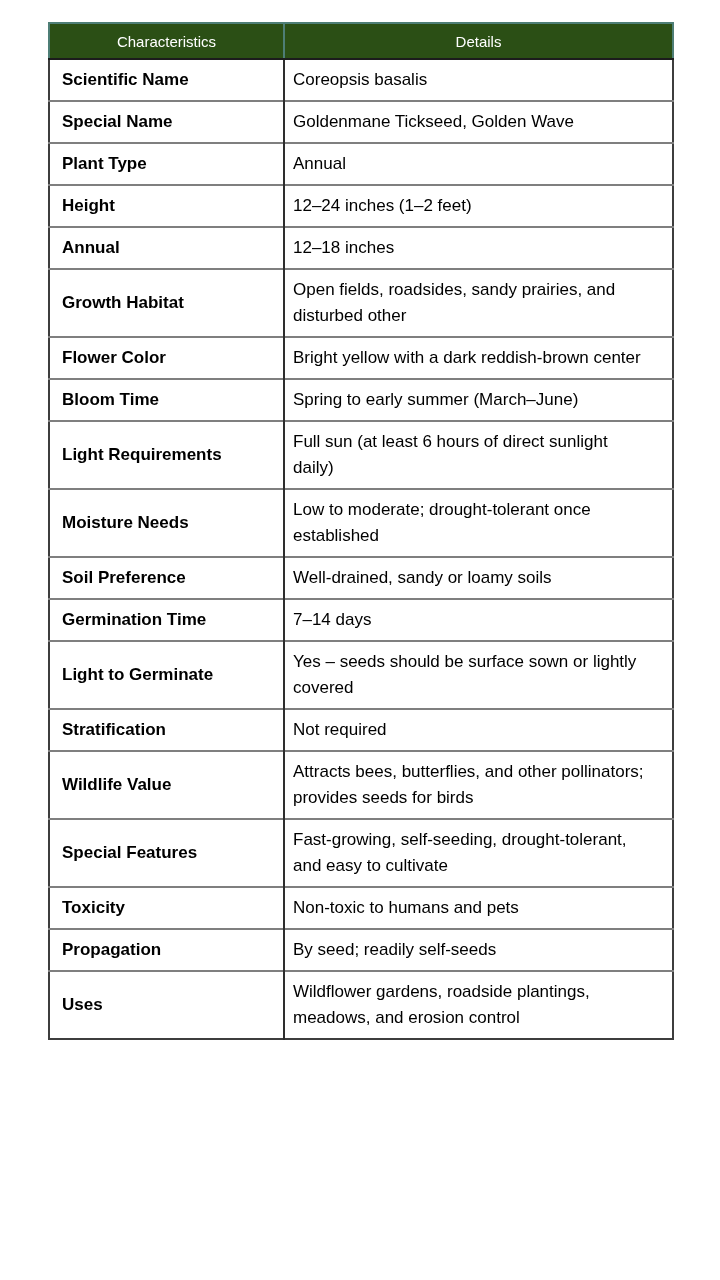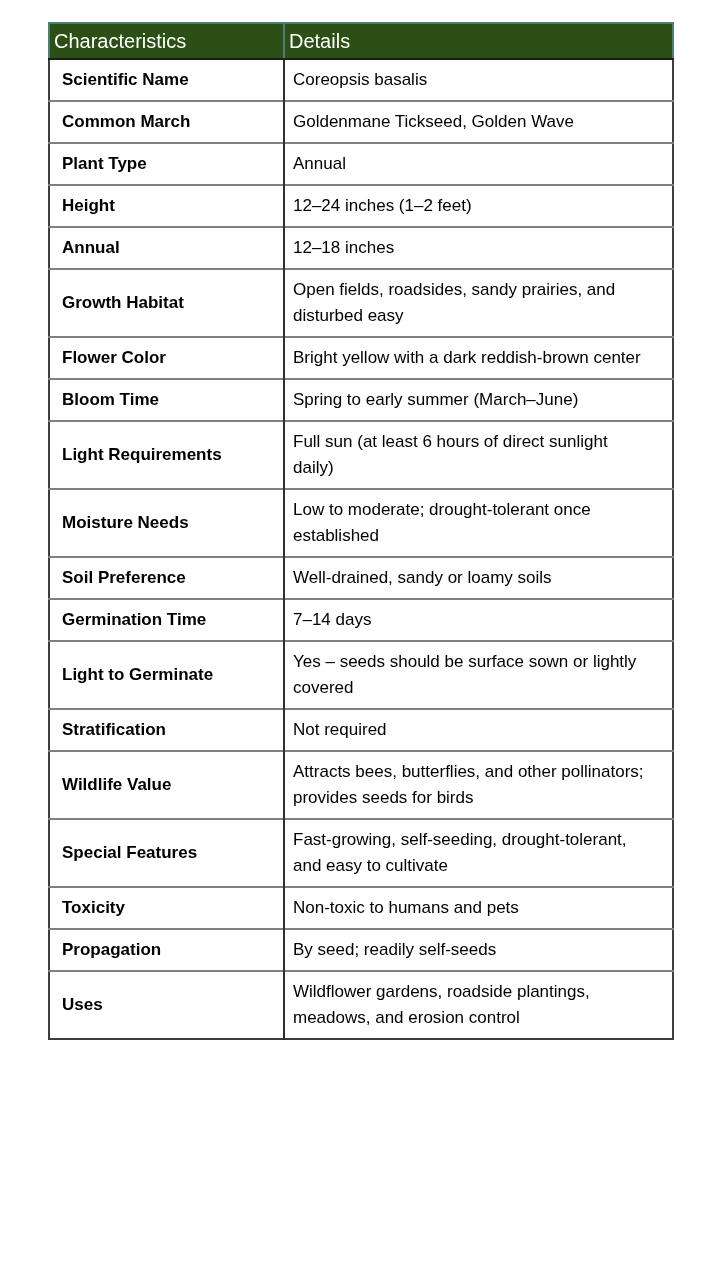--- a/index.html
+++ b/index.html
@@ -23,23 +23,23 @@
     border-collapse: collapse;
     table-layout: fixed;
     border: 2px solid #3d3d3d;
   }
   col.c-char { width: 235px; }
   col.c-det  { width: 389px; }
   thead th {
     background: #2B4F15;
     color: #ffffff;
     font-weight: normal;
-    font-size: 20px;
+    font-size: 15px;
     height: 36px;
-    text-align: left;
+    text-align: center;
     vertical-align: middle;
     border: 2px solid #4E7E76;
     border-bottom: 2px solid #1c1c1c;
     padding: 0 4px;
   }
   tbody td {
     font-size: 17px;
     line-height: 26px;
     color: #000000;
     vertical-align: middle;
@@ -72,42 +72,42 @@
         <th>Details</th>
       </tr>
     </thead>
     <tbody id="table-body">
   <tr>
     <td class="char-cell">Scientific Name</td>
     <td class="det-cell">Coreopsis basalis</td>
   </tr>
 
   <tr>
-    <td class="char-cell">Common March</td>
+    <td class="char-cell">Special Name</td>
     <td class="det-cell">Goldenmane Tickseed, Golden Wave</td>
   </tr>
 
   <tr>
     <td class="char-cell">Plant Type</td>
     <td class="det-cell">Annual</td>
   </tr>
 
   <tr>
     <td class="char-cell">Height</td>
     <td class="det-cell">12–24 inches (1–2 feet)</td>
   </tr>
 
   <tr>
     <td class="char-cell">Annual</td>
     <td class="det-cell">12–18 inches</td>
   </tr>
 
   <tr>
     <td class="char-cell">Growth Habitat</td>
-    <td class="det-cell">Open fields, roadsides, sandy prairies, and disturbed easy</td>
+    <td class="det-cell">Open fields, roadsides, sandy prairies, and disturbed other</td>
   </tr>
 
   <tr>
     <td class="char-cell">Flower Color</td>
     <td class="det-cell">Bright yellow with a dark reddish-brown center</td>
   </tr>
 
   <tr>
     <td class="char-cell">Bloom Time</td>
     <td class="det-cell">Spring to early summer (March–June)</td>

